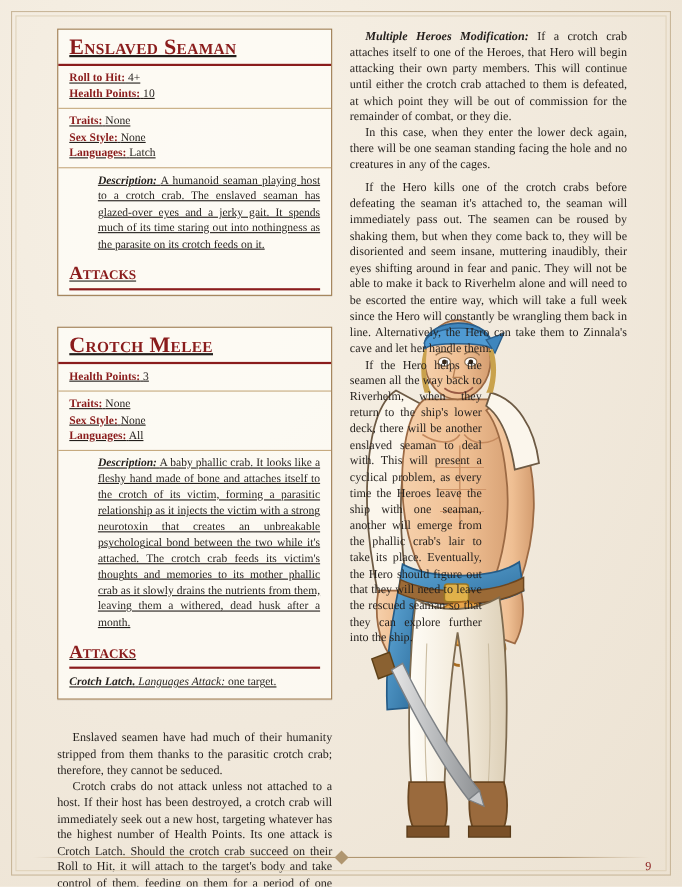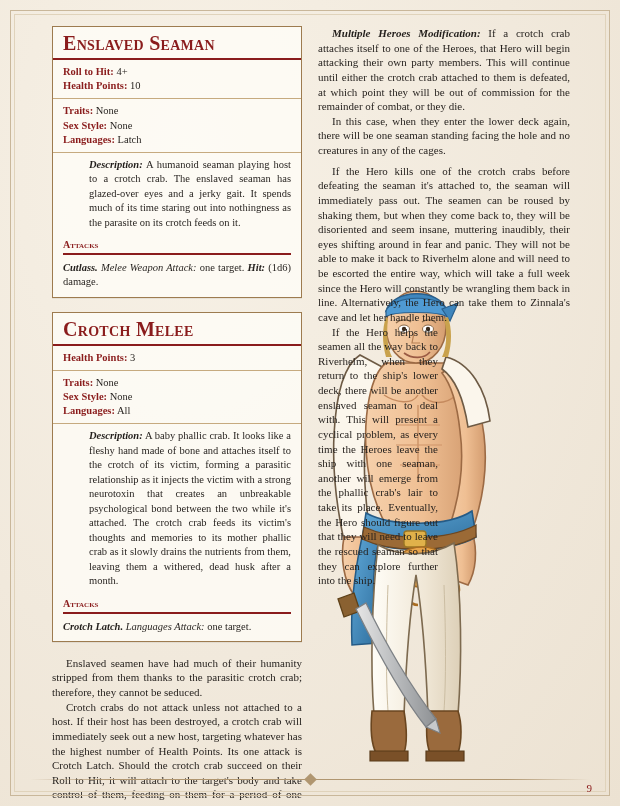--- a/index.html
+++ b/index.html
@@ -71,21 +71,22 @@
     left: 318px;
     top: 26px;
     width: 252px;
   }
 
   
   .statblock {
     border: 1px solid #9d7b4f;
     background: rgba(255,253,248,0.75);
     box-shadow: 0 1px 0 rgba(0,0,0,0.06);
-    margin-bottom: 14px;
+    margin-bottom: 28px;
+    text-decoration: underline;
   }
   .sb-title-bar {
     border-bottom: 2px solid #8a1c1c;
     padding: 6px 10px 4px 10px;
   }
   .sb-title {
     font-family: "Liberation Serif", serif;
     font-variant: small-caps;
     font-size: 20px;
     font-weight: bold;
@@ -110,21 +111,21 @@
   .kv {
     margin: 0;
   }
   .kv b {
     color: #8a1c1c;
   }
   .attacks-head {
     font-family: "Liberation Serif", serif;
     font-variant: small-caps;
     font-weight: bold;
-    font-size: 10px;
+    font-size: 17px;
     color: #8a1c1c;
     padding: 4px 10px 0 10px;
   }
   .desc {
     font-size: 10.5px;
     line-height: 1.38;
     text-align: justify;
     padding-left: 36px;
   }
   .label-i {
@@ -290,27 +291,20 @@
         <div class="kv"><b>Sex Style:</b> <span>None</span></div>
         <div class="kv"><b>Languages:</b> <span>Latch</span></div>
       </div>
       <div class="sb-rule"></div>
       <div class="sb-section desc">
         <span class="label-i">Description:</span>
         <span>A humanoid seaman playing host to a crotch crab. The enslaved seaman has glazed-over eyes and a jerky gait. It spends much of its time staring out into nothingness as the parasite on its crotch feeds on it.</span>
       </div>
       <div class="attacks-head">Attacks</div>
       <div class="sb-rule thick" style="margin:3px 10px 4px 10px;"></div>
-      <div class="attack-line">
-        <span class="aname">Cutlass.</span>
-        <span class="atype">Melee Weapon Attack:</span>
-        <span>one target.</span>
-        <span class="ahit">Hit:</span>
-        <span>(1d6) damage.</span>
-      </div>
     </div>
 
     <div class="statblock">
       <div class="sb-title-bar">
         <div class="sb-title">Crotch Melee</div>
       </div>
       <div class="sb-section">
         <div class="kv"><b>Health Points:</b> <span>3</span></div>
       </div>
       <div class="sb-rule"></div>

